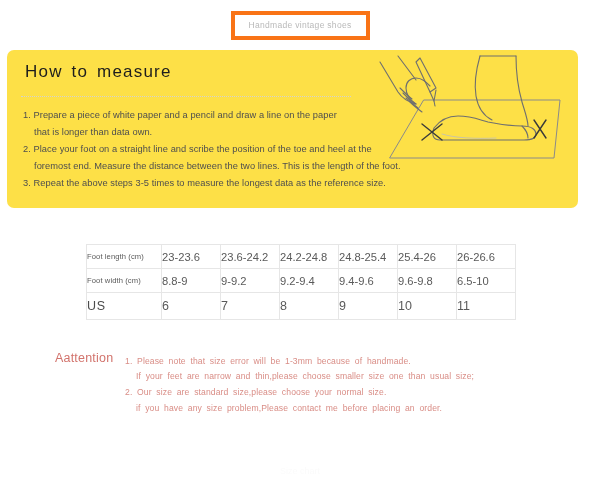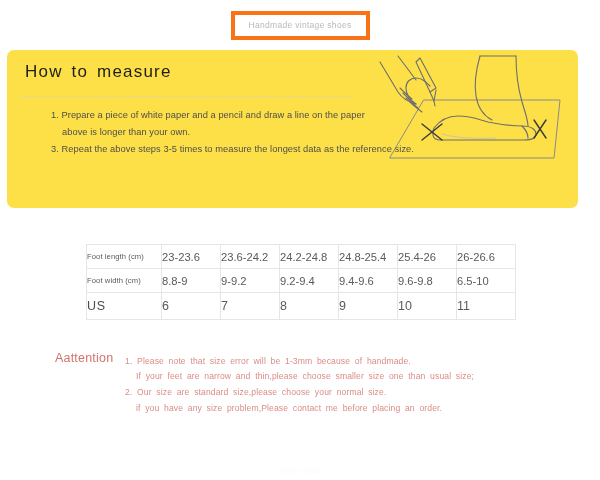--- a/index.html
+++ b/index.html
@@ -68,21 +68,20 @@
     left: 16px;
     top: 56px;
     width: 400px;
   }
   .step {
     font-size: 9.3px;
     color: #4e4e4e;
     line-height: 1.08;
     margin-bottom: 0;
     letter-spacing: .05px;
-    margin-left: 28px;
   }
   .step-line {
     display: block;
     padding: 3.5px 0;
   }
   .step-line.indent {
     padding-left: 11px;
   }
 
   
@@ -188,21 +187,25 @@
 
 <div class="panel">
 
   <div class="panel-title">How to measure</div>
 
   <div class="dotted-rule"></div>
 
   <div class="steps">
     <div class="step">
       <span class="step-line">1. Prepare a piece of white paper and a pencil and draw a line on the paper</span>
-      <span class="step-line indent">above is longer than your own.</span>
+      <span class="step-line indent">that is longer than data own.</span>
+    </div>
+    <div class="step">
+      <span class="step-line">2. Place your foot on a straight line and scribe the position of the toe and heel at the</span>
+      <span class="step-line indent">foremost end. Measure the distance between the two lines. This is the length of the foot.</span>
     </div>
     <div class="step">
       <span class="step-line">3. Repeat the above steps 3-5 times to measure the longest data as the reference size.</span>
     </div>
   </div>
 
   <div class="illustration">
     <svg width="196" height="152" viewBox="0 0 196 152" fill="none" stroke="#6f6f6f" stroke-width="1.1" stroke-linecap="round" stroke-linejoin="round">
 
       <path d="M48 46 L184 46 L178 104 L14 104 Z" stroke="#8a8a8a" stroke-width="1"></path>

